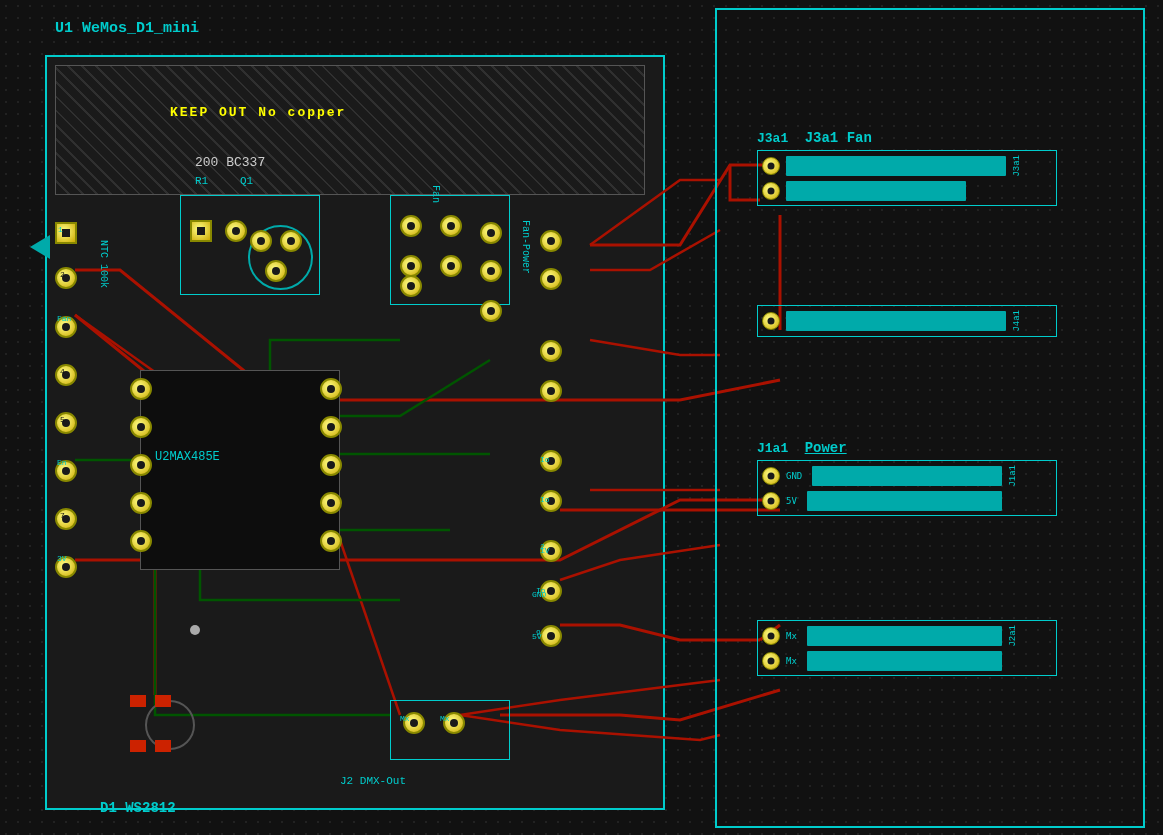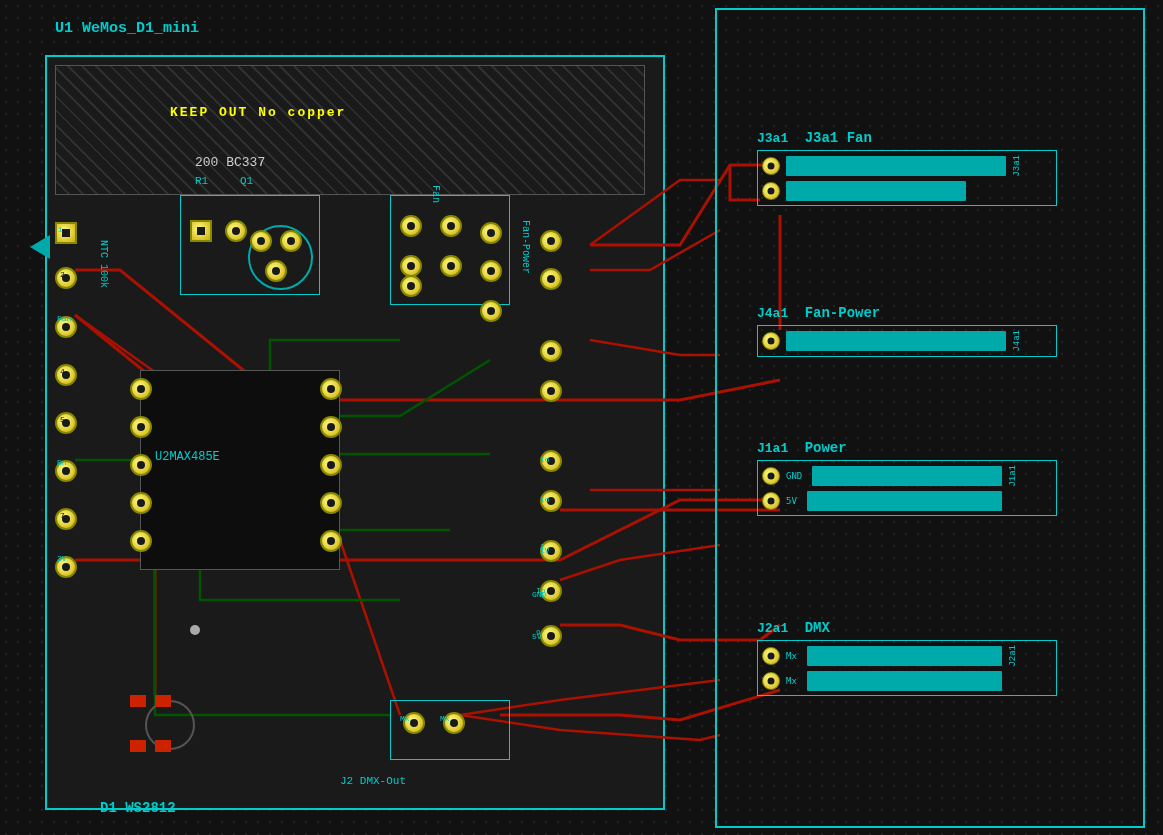--- a/index.html
+++ b/index.html
@@ -477,58 +477,50 @@
           <div class="conn-side-label">J3a1</div>
         </div>
         <div class="conn-row">
           <div class="small-pad"></div>
           <div class="teal-bar" style="width:180px;"></div>
         </div>
       </div>
     </div>
 
     <div style="position:absolute; top:295px; left:40px;">
-      <div class="right-conn-label">
-        <span style="color:#00cccc; font-size:13px;">J4a1</span>
-        <span style="color:#00cccc; font-size:14px; margin-left:8px;">Fan-Power</span>
-      </div>
       <div class="right-conn-box" style="width:300px;">
         <div class="conn-row">
           <div class="small-pad"></div>
           <div class="teal-bar" style="width:220px;"></div>
           <div class="conn-side-label">J4a1</div>
         </div>
       </div>
     </div>
 
     <div style="position:absolute; top:430px; left:40px;">
       <div class="right-conn-label">
         <span style="color:#00cccc; font-size:13px;">J1a1</span>
-        <span style="color:#00cccc; font-size:14px; margin-left:8px;">Power</span>
+        <span style="color:#00cccc; font-size:14px; margin-left:8px;text-decoration:underline;">Power</span>
       </div>
       <div class="right-conn-box" style="width:300px;">
         <div class="conn-row">
           <div class="small-pad"></div>
           <div style="color:#00cccc; font-size:9px; font-family:monospace; margin-right:4px;">GND</div>
           <div class="teal-bar" style="width:190px;"></div>
           <div class="conn-side-label">J1a1</div>
         </div>
         <div class="conn-row">
           <div class="small-pad"></div>
           <div style="color:#00cccc; font-size:9px; font-family:monospace; margin-right:4px;">5V</div>
           <div class="teal-bar" style="width:195px;"></div>
         </div>
       </div>
     </div>
 
     <div style="position:absolute; top:610px; left:40px;">
-      <div class="right-conn-label">
-        <span style="color:#00cccc; font-size:13px;">J2a1</span>
-        <span style="color:#00cccc; font-size:14px; margin-left:8px;">DMX</span>
-      </div>
       <div class="right-conn-box" style="width:300px;">
         <div class="conn-row">
           <div class="small-pad"></div>
           <div style="color:#00cccc; font-size:9px; font-family:monospace; margin-right:4px;">Mx</div>
           <div class="teal-bar" style="width:195px;"></div>
           <div class="conn-side-label">J2a1</div>
         </div>
         <div class="conn-row">
           <div class="small-pad"></div>
           <div style="color:#00cccc; font-size:9px; font-family:monospace; margin-right:4px;">Mx</div>

